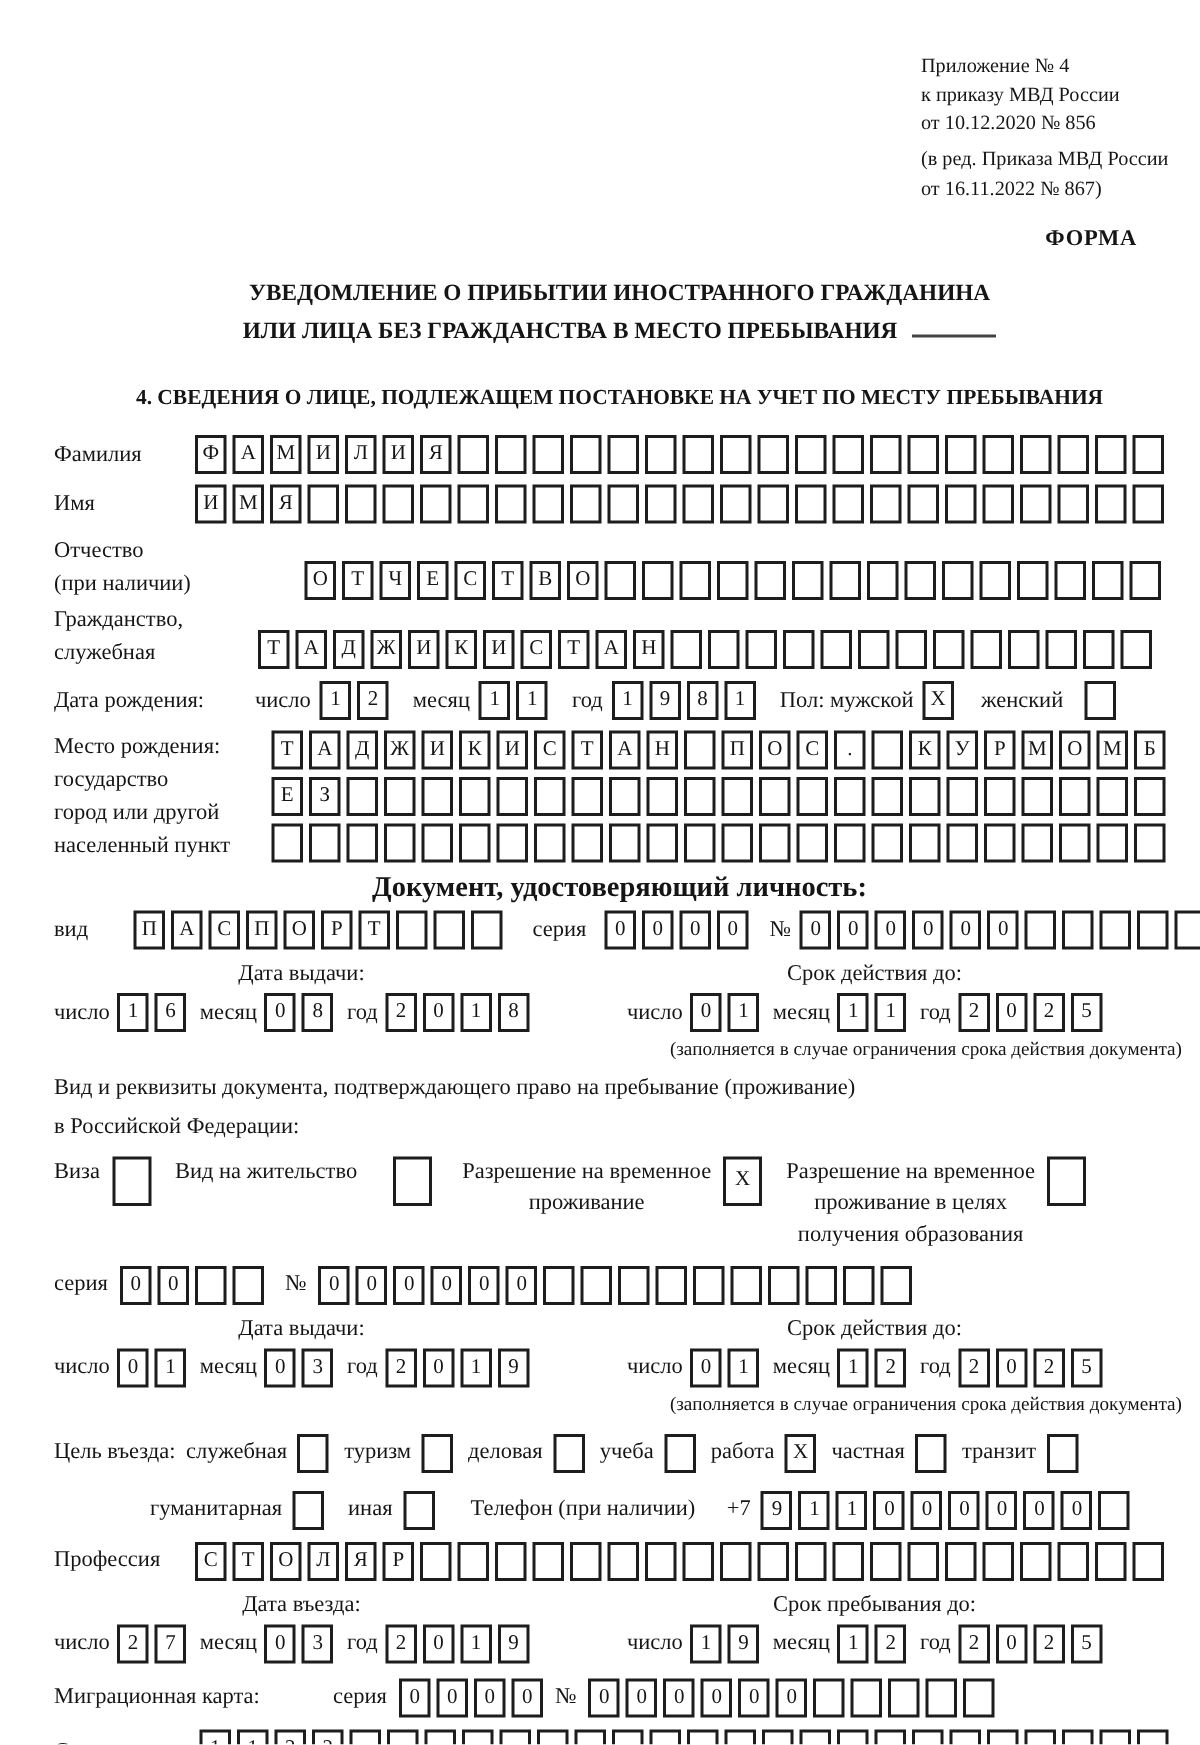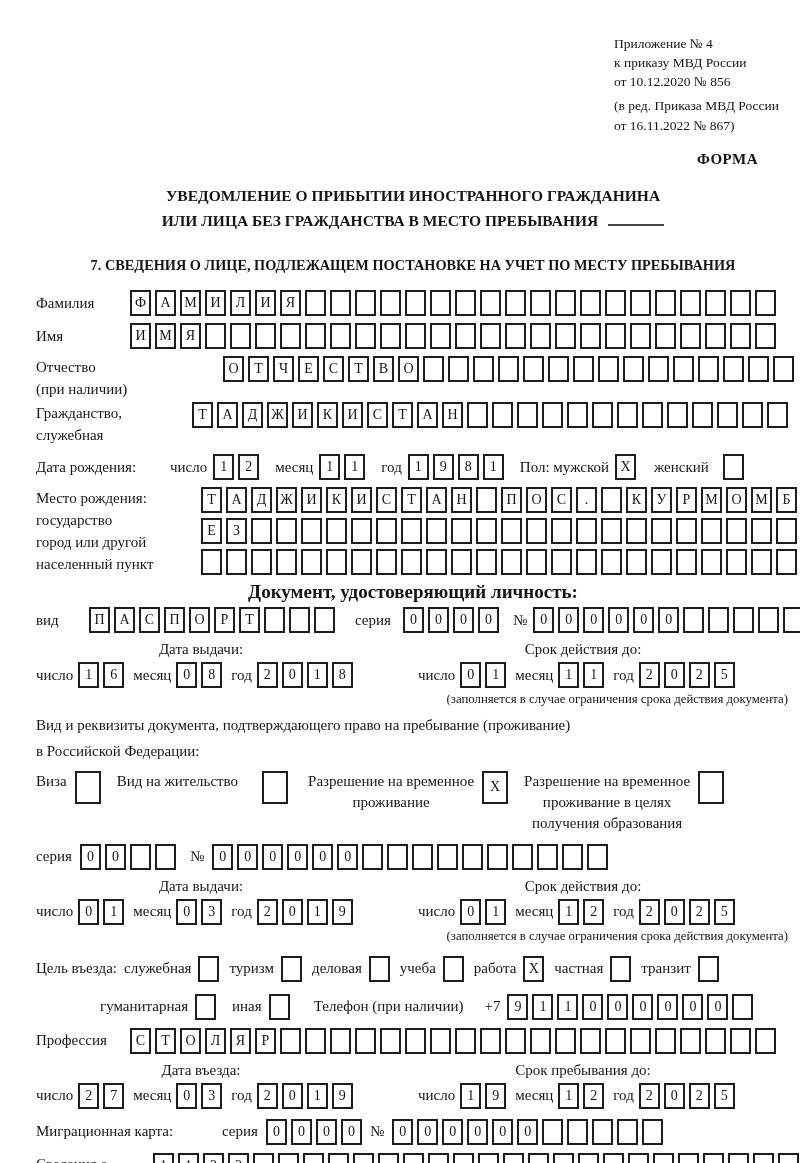--- a/index.html
+++ b/index.html
@@ -12,21 +12,21 @@
   .hdr .gap { margin-top:5px; }
   .forma { text-align:right; padding-right:32px; font-weight:bold; font-size:15px; margin-top:16px; letter-spacing:.5px; }
 
   .title { text-align:center; font-weight:bold; font-size:15.5px; line-height:1.6; margin-top:16px; }
   .blank-line { display:inline-block; width:56px; border-bottom:2px solid #444; height:14px; margin-left:10px; }
 
   .sec { font-weight:bold; font-size:14.3px; text-align:center; margin-top:24px; }
 
   
   .row { display:flex; align-items:center; margin-top:5px; }
-  .row.top { align-items:flex-start;gap:20px; }
+  .row.top { align-items:flex-end; }
   .lbl { font-size:15px; line-height:21px; flex:0 0 auto; }
   .lbl2 div { line-height:22px; }
   .cells { display:flex; gap:4px; flex:0 0 auto; }
   .cells .cell { width:21px; height:26px; border:2px solid #1d1d1d; display:flex; align-items:center; justify-content:center; font-size:14px; background:#fff; flex:0 0 auto; }
   .cells.big .cell { width:26px; height:33px; }
   .stack { display:flex; flex-direction:column; gap:5px; }
 
   .w94 { width:94px; } .w167 { width:167px; } .w136 { width:136px; }
   .w145 { width:145px; } .w97 { width:97px; } .w47 { width:47px; }
   .w150 { width:150px; }
@@ -68,21 +68,21 @@
     <div>от 16.11.2022 № 867)</div>
   </div>
 
   <div class="forma">ФОРМА</div>
 
   <div class="title">
     <div>УВЕДОМЛЕНИЕ О ПРИБЫТИИ ИНОСТРАННОГО ГРАЖДАНИНА</div>
     <div><span>ИЛИ ЛИЦА БЕЗ ГРАЖДАНСТВА В МЕСТО ПРЕБЫВАНИЯ</span><span class="blank-line"></span></div>
   </div>
 
-  <div class="sec">7. СВЕДЕНИЯ О ЛИЦЕ, ПОДЛЕЖАЩЕМ ПОСТАНОВКЕ НА УЧЕТ ПО МЕСТУ ПРЕБЫВАНИЯ</div>
+  <div class="sec">4. СВЕДЕНИЯ О ЛИЦЕ, ПОДЛЕЖАЩЕМ ПОСТАНОВКЕ НА УЧЕТ ПО МЕСТУ ПРЕБЫВАНИЯ</div>
 
   <div class="row" style="margin-top:16px;">
     <div class="lbl w94">Фамилия</div>
     <div class="cells">
         <span class="cell">Ф</span>
         <span class="cell">А</span>
         <span class="cell">М</span>
         <span class="cell">И</span>
         <span class="cell">Л</span>
         <span class="cell">И</span>

